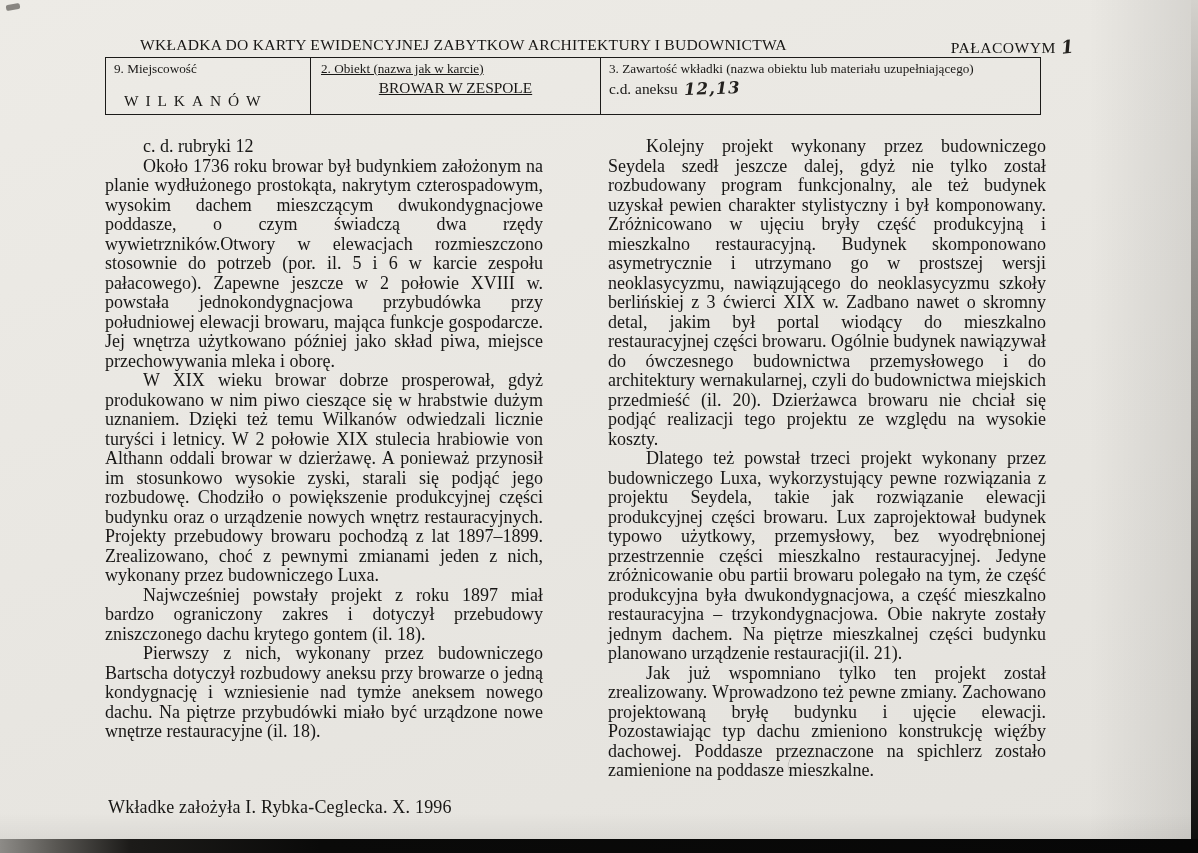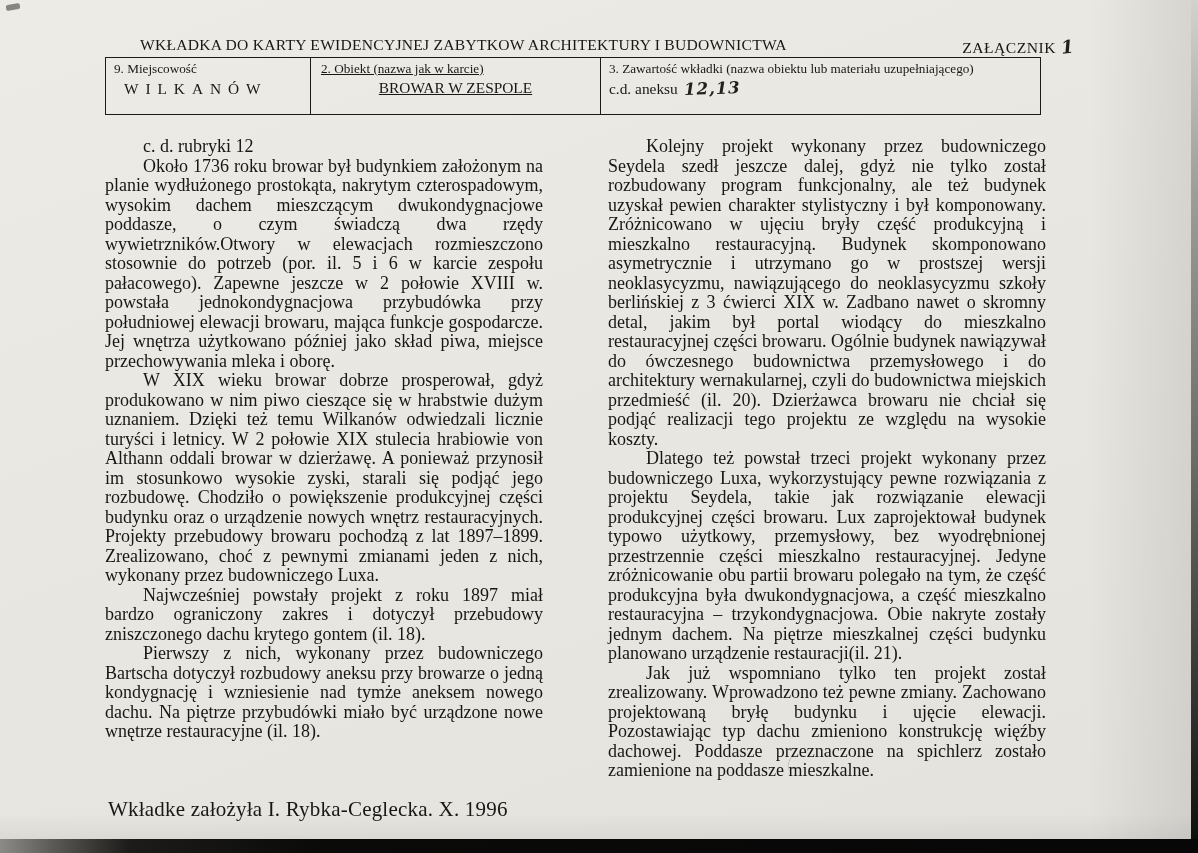--- a/index.html
+++ b/index.html
@@ -31,39 +31,39 @@
     position:absolute;left:105px;top:57px;width:936px;height:58px;
     border:1.5px solid #1c1b19;display:flex;box-sizing:border-box;
     background:transparent;
   }
   .cell{box-sizing:border-box;padding:3px 8px 2px 8px;overflow:hidden;}
   .cell-1{width:205px;border-right:1.5px solid #1c1b19;}
   .cell-2{width:290px;border-right:1.5px solid #1c1b19;text-align:center;text-decoration:underline;}
   .cell-3{flex:1;}
   .cell-label{font-size:13.2px;display:block;}
   .cell-2 .cell-label{text-align:left;padding-left:2px;}
-  .cell-value{font-size:15.4px;display:block;margin-top:3px;}
+  .cell-value{font-size:15.4px;display:block;margin-top:15px;}
   .cell-1 .cell-value{letter-spacing:.45em;padding-left:10px;}
   .cell-2 .cell-value{margin-top:2px;line-height:18px;}
   .cell-3 .cell-value{margin-top:2px;}
   .cell-3 .hand{font-size:16.5px;margin-left:6px;letter-spacing:1px;transform:rotate(-2deg);}
   
   .columns{
     position:absolute;left:105px;top:137px;width:941px;
     display:flex;gap:65px;
   }
   .col{
     width:438px;font-size:18px;line-height:19.5px;text-align:justify;
     color:#171615;
   }
   .col p{margin:0;text-indent:38px;}
   .left-heading{margin:0 0 20px 0;text-indent:0;}
   
   .footer-note{
-    position:absolute;left:108px;top:797px;font-size:21px;letter-spacing:.2px;
+    position:absolute;left:108px;top:797px;font-size:18px;letter-spacing:.2px;
   }
   
   .scan-edge-bottom{
     position:absolute;left:0;bottom:0;width:100%;height:14px;
     background:linear-gradient(to right,#8d8b87 0px,#5a5854 55px,#1c1b19 130px,#0a0a09 320px,#070707 100%);
   }
   .scan-edge-right{
     position:absolute;top:0;right:0;width:7px;height:100%;
     background:linear-gradient(to bottom,#d4d2cd 0%,#a09e9a 22%,#6b6965 55%,#2e2d2b 85%,#0c0c0b 100%);
   }
@@ -88,21 +88,21 @@
   }
 </style>
 </head>
 <body>
 
 <div class="page">
 
   <div class="header-row">
     <span class="doc-title">WKŁADKA DO KARTY EWIDENCYJNEJ ZABYTKOW ARCHITEKTURY I BUDOWNICTWA</span>
     <span class="attachment">
-      <span>ZAŁĄCZNIK</span><span class="hand">1</span>
+      <span>PAŁACOWYM</span><span class="hand">1</span>
     </span>
   </div>
 
   <div class="info-table">
     <div class="cell cell-1">
       <span class="cell-label">9. Miejscowość</span>
       <span class="cell-value">WILKANÓW</span>
     </div>
     <div class="cell cell-2">
       <span class="cell-label">2. Obiekt (nazwa jak w karcie)</span>

